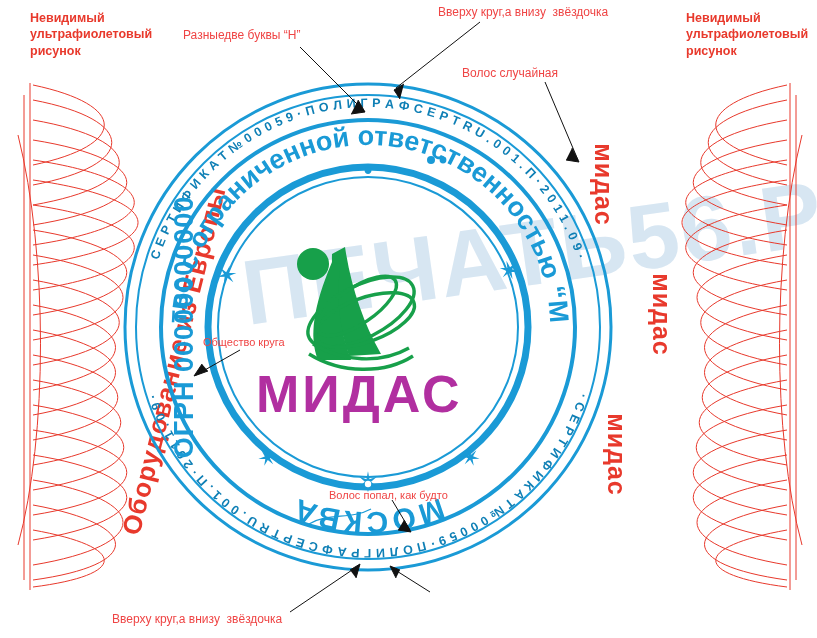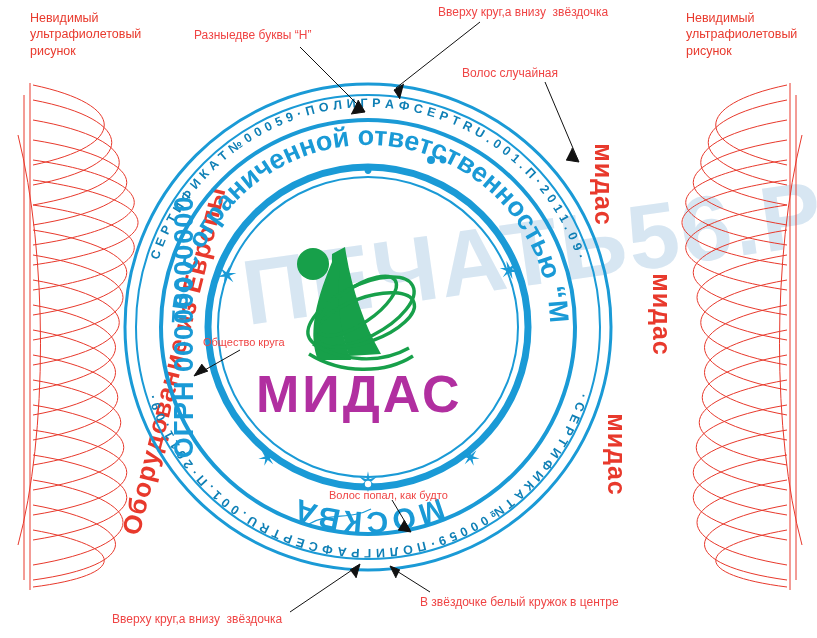--- a/index.html
+++ b/index.html
@@ -21,21 +21,21 @@
   .ann {
     position: absolute;
     color: #ef4444;
     font-size: 12px;
     line-height: 1.25;
     white-space: pre;
   }
   .ann.small { font-size: 11px; }
   .ann.red {
     color: #e8392c;
-    font-weight: normal;
+    font-weight: bold;
     font-size: 12.5px;
     line-height: 1.3;
   }
 
   
   .uv-word {
     position: absolute;
     color: #e8392c;
     font-weight: bold;
     letter-spacing: 1px;
@@ -221,21 +221,20 @@
       <path d="M400 570 L 390 566 L 396 578" fill="#111111" stroke="#111111"></path>
     </g>
   </svg>
 
   <div class="ann red" style="left:30px;  top:10px;">Невидимый
 ультрафиолетовый
 рисунок</div>
   <div class="ann red" style="left:686px; top:10px;">Невидимый
 ультрафиолетовый
 рисунок</div>
-  <div class="ann" style="left:183px; top:28px;margin-left:11px;">Разныедве буквы “Н”</div>
+  <div class="ann" style="left:183px; top:28px;">Разныедве буквы “Н”</div>
   <div class="ann" style="left:438px; top:5px;">Вверху круг,а внизу  звёздочка</div>
   <div class="ann" style="left:462px; top:66px;">Волос случайная</div>
   <div class="ann small" style="left:203px; top:336px;">Общество круга</div>
   <div class="ann small" style="left:329px; top:489px;text-align:center;">Волос попал, как будто</div>
   <div class="ann" style="left:112px; top:612px;">Вверху круг,а внизу  звёздочка</div>
-  <div class="ann" style="left:420px; top:595px;">В звёздочке белый кружок в центре</div>
 
 </div>
 
 </body></html>

